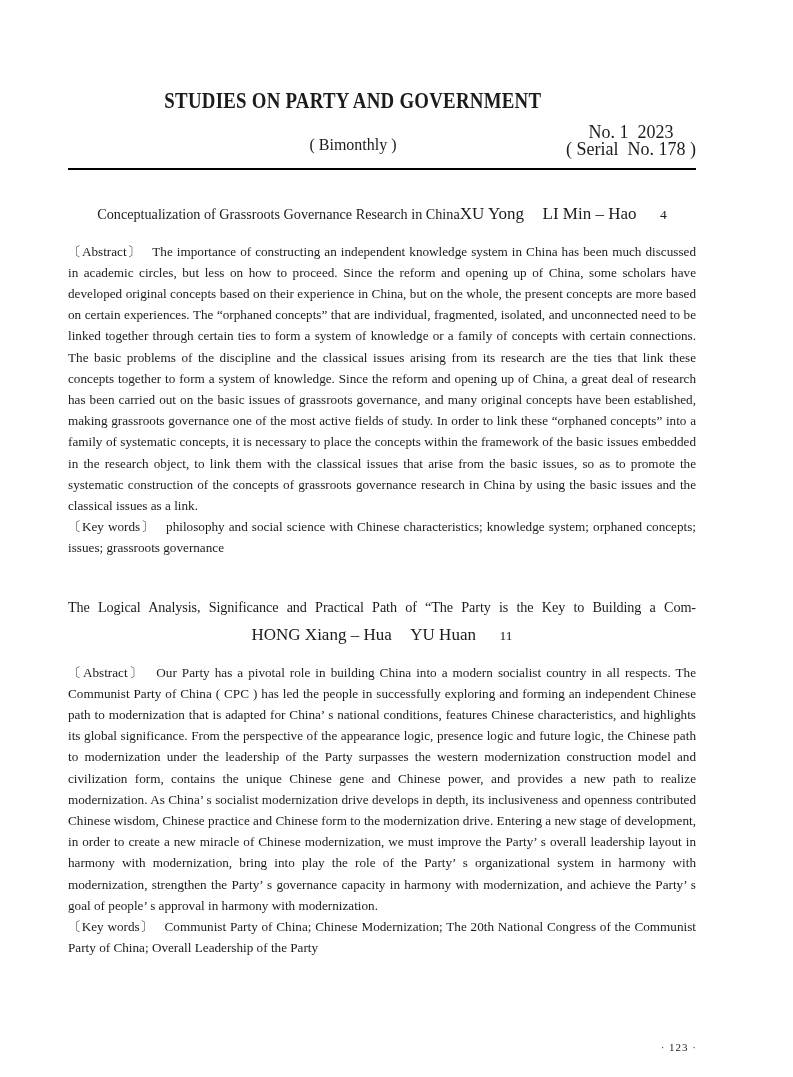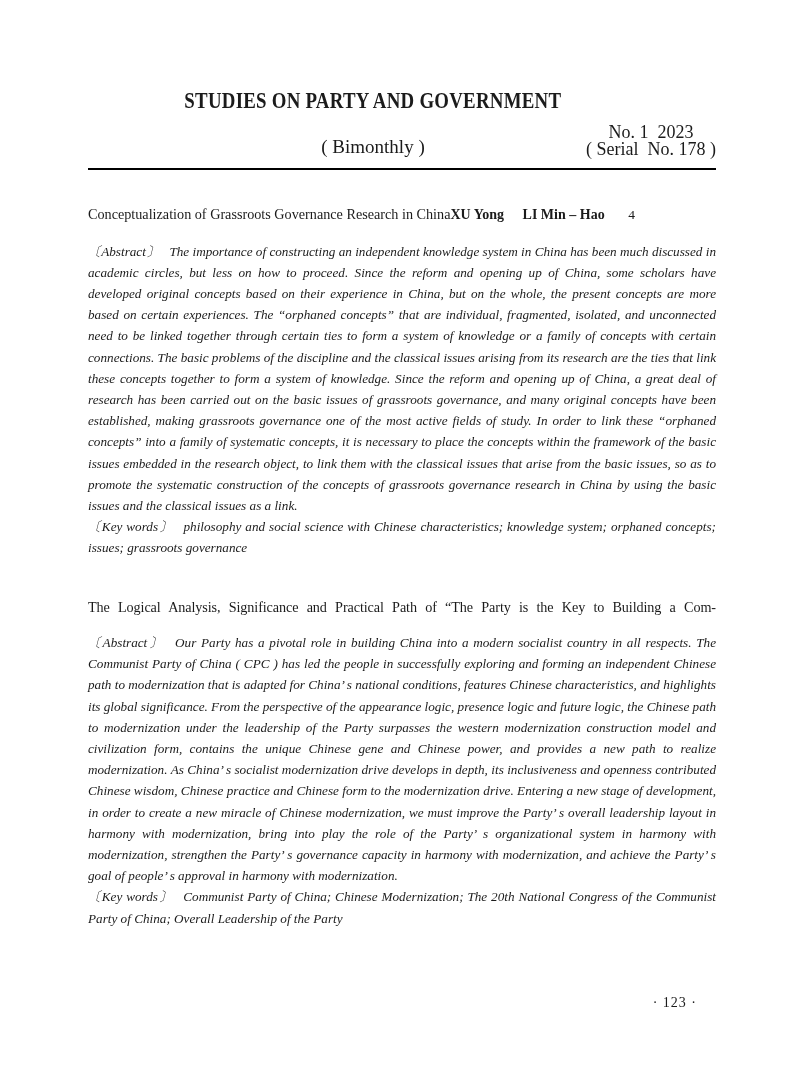--- a/index.html
+++ b/index.html
@@ -5,81 +5,80 @@
   html,body { margin:0; padding:0; }
   body {
     width:793px; height:1077px;
     background:#ffffff;
     position:relative;
     overflow:hidden;
     font-family:"Liberation Serif","DejaVu Serif",serif;
     color:#1b1b1b;
   }
   .content {
-    position:absolute; left:88px; top:0; width:628px;
+    position:absolute; left:68px; top:0; width:628px;
   }
   
   .journal-title {
     margin-top:88px;
     text-align:center;
     padding-right:58px;
     font-weight:bold;
     font-size:23px;
     white-space:nowrap;
   }
   .journal-title .stretch {
     display:inline-block;
     transform:scaleX(0.82);
     transform-origin:50% 50%;
     letter-spacing:0.3px;
   }
   .header-row { position:relative; height:44px; margin-top:6px; }
   .frequency {
     position:absolute; left:0; right:58px; top:16px;
-    text-align:center; font-size:19px;
+    text-align:center; font-size:16px;
   }
   .issue-info {
     position:absolute; right:0; top:4px;
     text-align:center; font-size:18px; line-height:16.5px;
     white-space:nowrap;
   }
   .rule { border:none; border-top:2.2px solid #000; margin:4px 0 0 0; }
 
   
   .entry { margin-top:30px; }
   .entry + .entry { margin-top:34px; }
   .entry-title { font-size:14.2px; line-height:28.5px; }
   .entry-title .tline {
     text-align:justify;
     text-align-last:justify;
     letter-spacing:-0.1px;
   }
   .entry-title-last {
-    display:flex; justify-content:flex-start; align-items:baseline;
+    display:flex; justify-content:center; align-items:baseline;
     white-space:nowrap;
   }
   .authors-group { white-space:nowrap; }
-  .author { font-weight:bold; font-size:14px; }
+  .author { font-weight:normal; font-size:17px; }
   .author + .author { margin-left:15px; }
   .pagenum { margin-left:20px; font-size:13.5px; }
 
   .abs, .kw {
     margin:0;
     text-align:justify;
     font-size:13.2px;
     line-height:21.2px;
-    font-style:italic;
   }
   .abs { margin-top:11px; }
   .lbl { margin-right:7px; }
 
   
   .page-footer {
-    position:absolute; top:995px; right:96px;
-    font-size:14px; letter-spacing:1px;
+    position:absolute; top:1041px; right:96px;
+    font-size:11px; letter-spacing:1px;
   }
 </style>
 </head>
 <body>
 
 <div class="content">
 
   <div class="journal-title">
     <span class="stretch">STUDIES ON PARTY AND GOVERNMENT</span>
   </div>
@@ -114,20 +113,25 @@
       <span>philosophy and social science with Chinese characteristics; knowledge system; orphaned concepts; issues; grassroots governance</span>
     </p>
   </div>
 
   <div class="entry">
     <div class="entry-title">
       <div>
           <div class="tline">The Logical Analysis, Significance and Practical Path of “The Party is the Key to Building a Com-</div>
         </div>
       <div class="entry-title-last">
+        <span class="authors-group">
+          <span class="author">HONG Xiang – Hua</span>
+          <span class="author">YU Huan</span>
+          <span class="pagenum">11</span>
+        </span>
       </div>
     </div>
     <p class="abs">
       <span class="lbl">〔Abstract〕</span>
       <span>Our Party has a pivotal role in building China into a modern socialist country in all respects. The Communist Party of China ( CPC ) has led the people in successfully exploring and forming an independent Chinese path to modernization that is adapted for China’ s national conditions, features Chinese characteristics, and highlights its global significance. From the perspective of the appearance logic, presence logic and future logic, the Chinese path to modernization under the leadership of the Party surpasses the western modernization construction model and civilization form, contains the unique Chinese gene and Chinese power, and provides a new path to realize modernization. As China’ s socialist modernization drive develops in depth, its inclusiveness and openness contributed Chinese wisdom, Chinese practice and Chinese form to the modernization drive. Entering a new stage of development, in order to create a new miracle of Chinese modernization, we must improve the Party’ s overall leadership layout in harmony with modernization, bring into play the role of the Party’ s organizational system in harmony with modernization, strengthen the Party’ s governance capacity in harmony with modernization, and achieve the Party’ s goal of people’ s approval in harmony with modernization.</span>
     </p>
     <p class="kw">
       <span class="lbl">〔Key words〕</span>
       <span>Communist Party of China; Chinese Modernization; The 20th National Congress of the Communist Party of China; Overall Leadership of the Party</span>
     </p>

